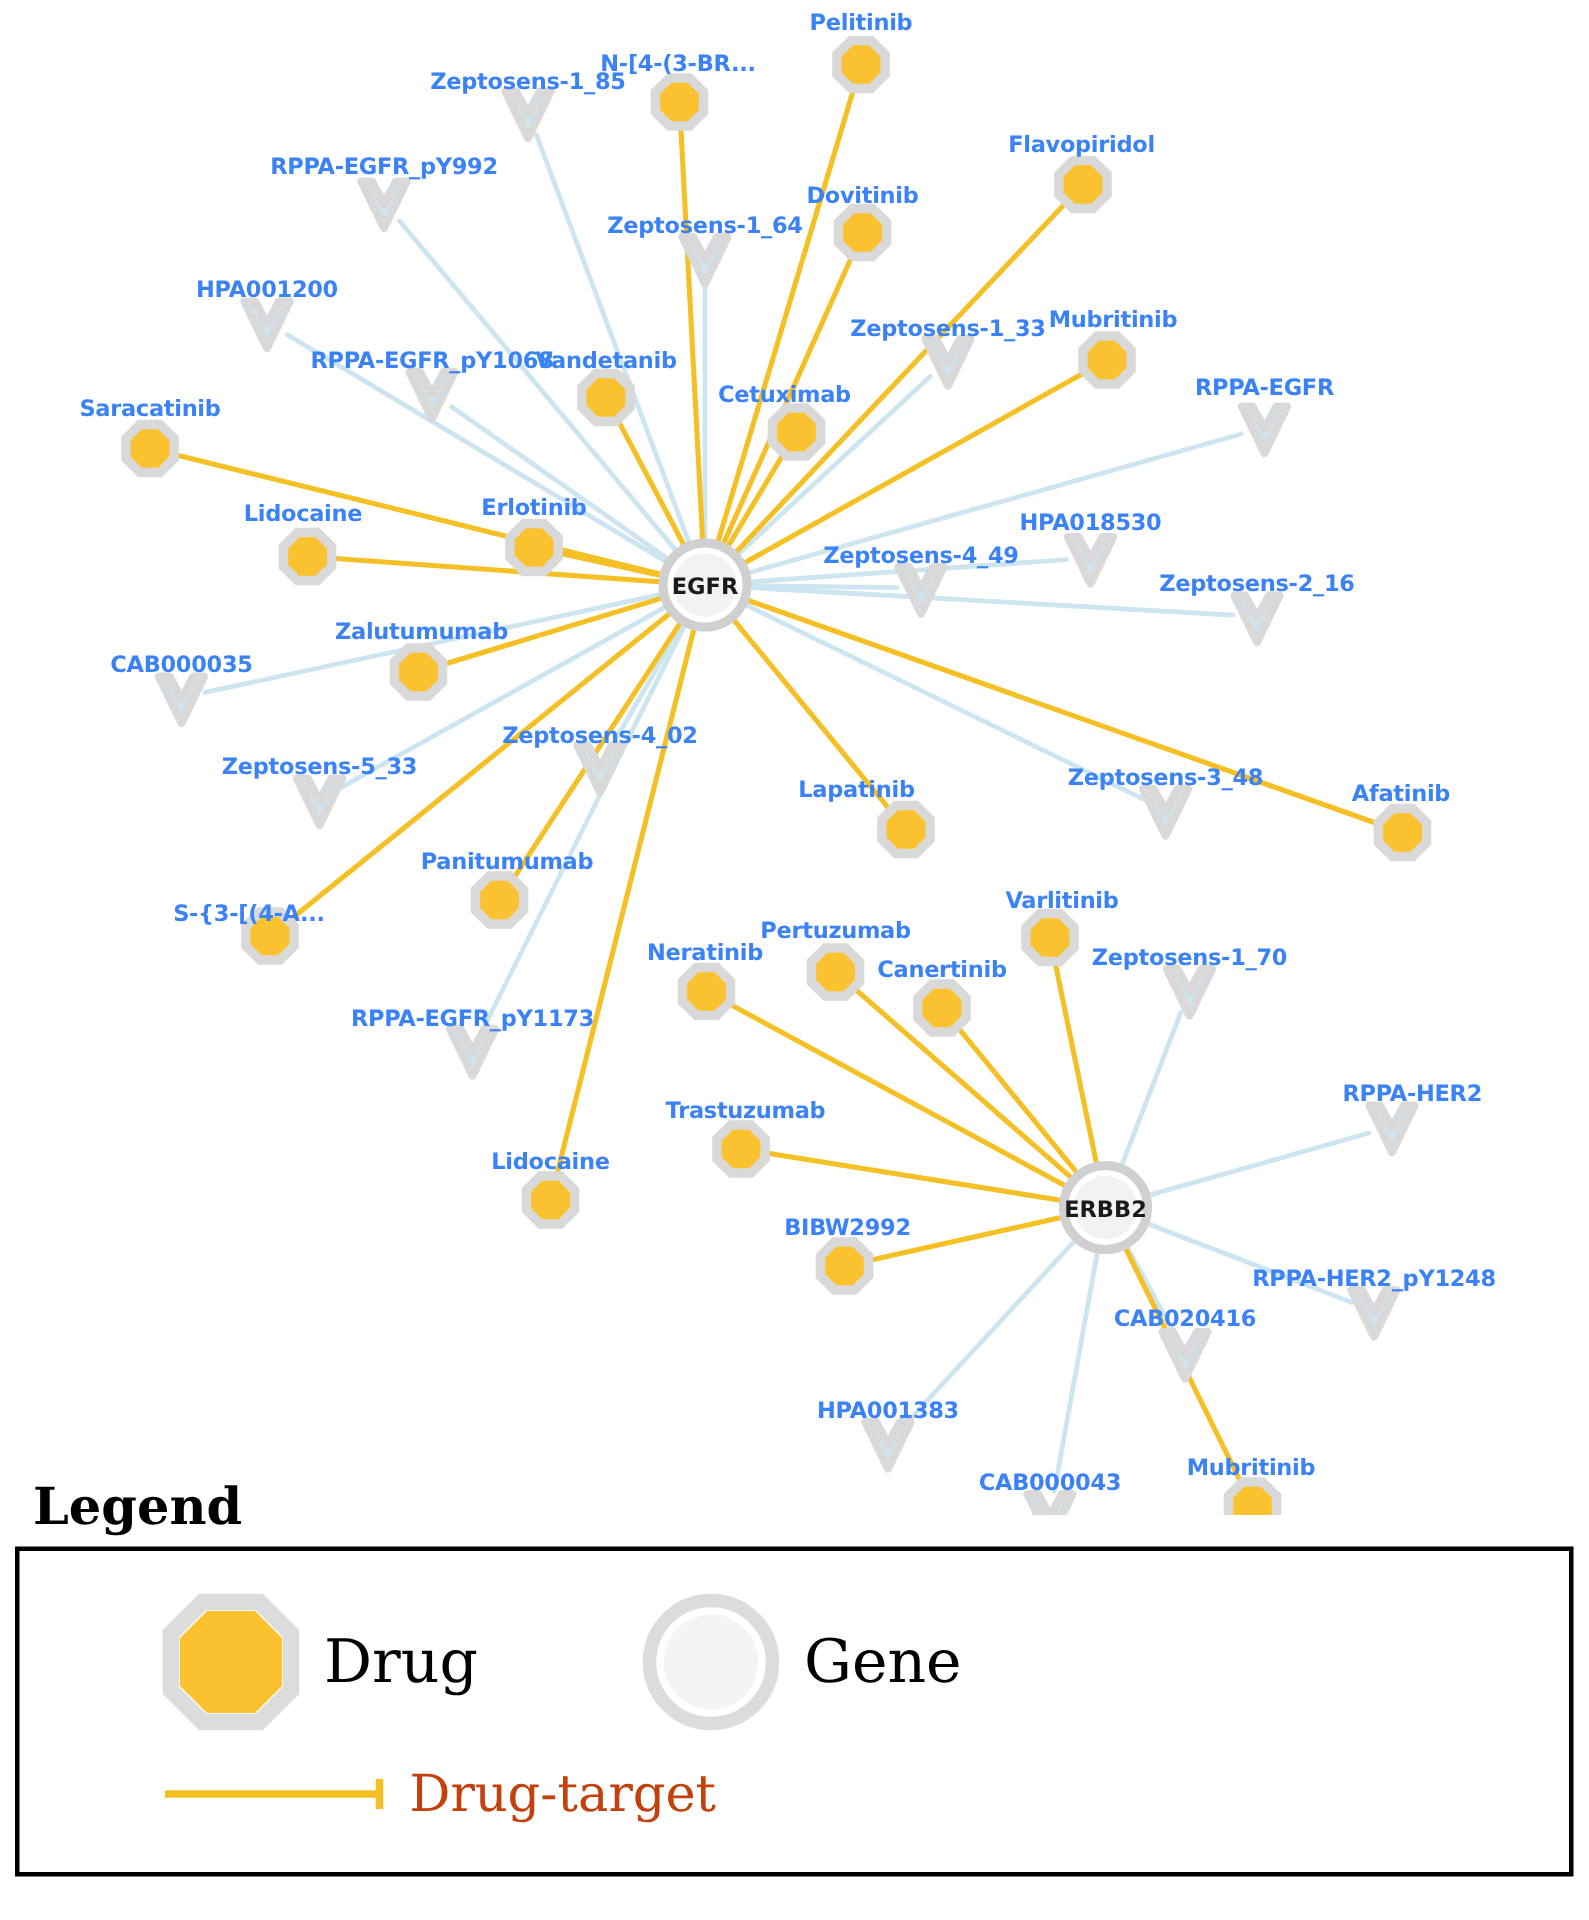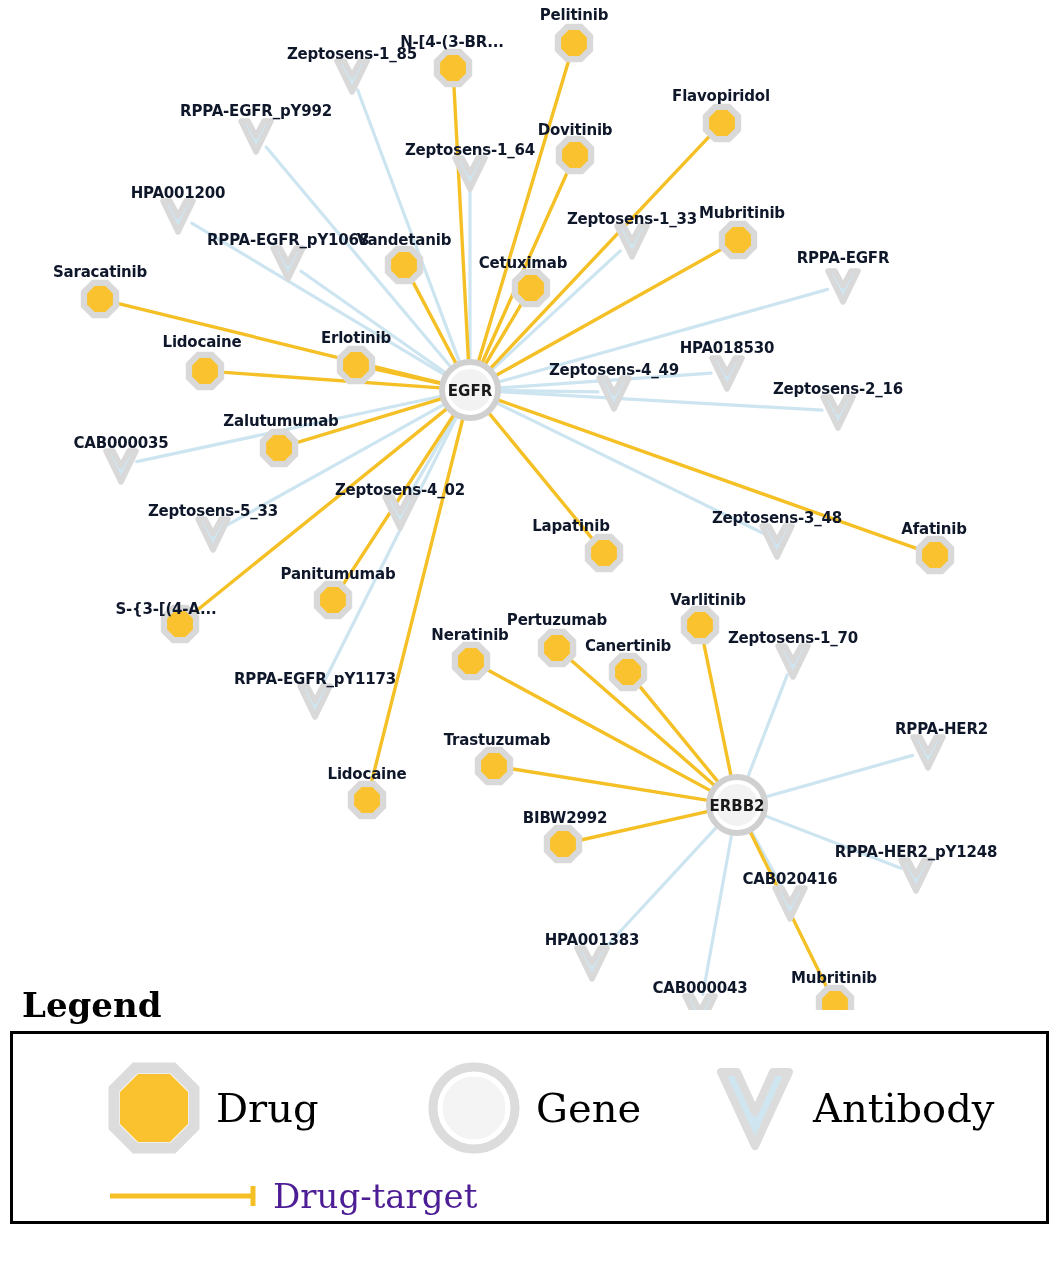--- a/index.html
+++ b/index.html
@@ -6,47 +6,47 @@
   body{
     width:1059px;height:1280px;background:#ffffff;
     font-family:"DejaVu Sans", sans-serif;
     position:relative;overflow:hidden;
   }
   #network{position:absolute;left:0;top:0;width:1059px;height:1010px;}
   #network svg{position:absolute;left:0;top:0;}
   .node-label{
     position:absolute;
     font-family:"DejaVu Sans", sans-serif;
-    font-size:15px;font-weight:bold;color:#0f172a;
+    font-size:15px;font-weight:bold;color:#3b82f6;
     white-space:nowrap;transform:translate(-50%,-50%);
     letter-spacing:-0.2px;
   }
   .gene-label{
     position:absolute;font-size:15px;font-weight:bold;color:#1a1a1a;
     white-space:nowrap;transform:translate(-50%,-50%);
   }
   
   #legend-wrap{position:absolute;left:0;top:985px;width:1059px;}
   #legend-title{
     font-family:"DejaVu Serif", serif;
     font-size:34px;font-weight:bold;color:#000;
     margin-left:22px;margin-bottom:6px;
   }
   #legend-box{
     margin:0 10px;border:3px solid #000;background:#fff;
-    height:193px;position:relative;box-sizing:border-box;text-align:center;
+    height:220px;position:relative;box-sizing:border-box;text-align:center;
   }
   .lg-item{position:absolute;display:flex;align-items:center;}
   .lg-text{
     font-family:"DejaVu Serif", serif;
     font-size:40px;color:#000;margin-left:16px;line-height:1;
   }
   .lg-text-sm{
     font-family:"DejaVu Serif", serif;
-    font-size:34px;color:#4c1d95;margin-left:10px;line-height:1;
+    font-size:34px;color:#c2410c;margin-left:10px;line-height:1;
   }
 </style>
 </head>
 <body>
 
 <div id="network">
   <svg id="net-svg" width="1059" height="1010">
       <line x1="357.61276203712157" y1="89.98322069231602" x2="460.8792616896775" y2="365.6522663749865" stroke="#CDE5F0" stroke-width="3.2" stroke-linecap="round"></line>
       <line x1="266.2854364135894" y1="147.2560106797444" x2="453.2861658279172" y2="370.08398264541535" stroke="#CDE5F0" stroke-width="3.2" stroke-linecap="round"></line>
       <line x1="470" y1="188" x2="470" y2="364" stroke="#CDE5F0" stroke-width="3.2" stroke-linecap="round"></line>
@@ -226,26 +226,20 @@
     </div>
 
     <div class="lg-item" style="left:415px;top:28px;">
       <svg width="92" height="92">
         <circle cx="46" cy="46" r="40" fill="none" stroke="#DCDCDC" stroke-width="11"></circle>
         <circle cx="46" cy="46" r="34" fill="#F4F4F4" stroke="#FFFFFF" stroke-width="5"></circle>
       </svg>
       <span class="lg-text">Gene</span>
     </div>
 
-    <div class="lg-item" style="left:700px;top:28px;">
-      <svg width="84" height="92">
-        <path d="M8,10 L42,84 L76,10 L60,10 L42,50 L24,10 Z" fill="#CFE5F0" stroke="#DCDCDC" stroke-width="8" stroke-linejoin="round"></path>
-      </svg>
-      <span class="lg-text">Antibody</span>
-    </div>
 
     <div class="lg-item" style="left:95px;top:145px;">
       <svg width="155" height="26">
         <line x1="2" y1="13" x2="145" y2="13" stroke="#F5C026" stroke-width="5"></line>
         <line x1="145" y1="3" x2="145" y2="23" stroke="#F5C026" stroke-width="5"></line>
       </svg>
       <span class="lg-text-sm">Drug-target</span>
     </div>
 
 

